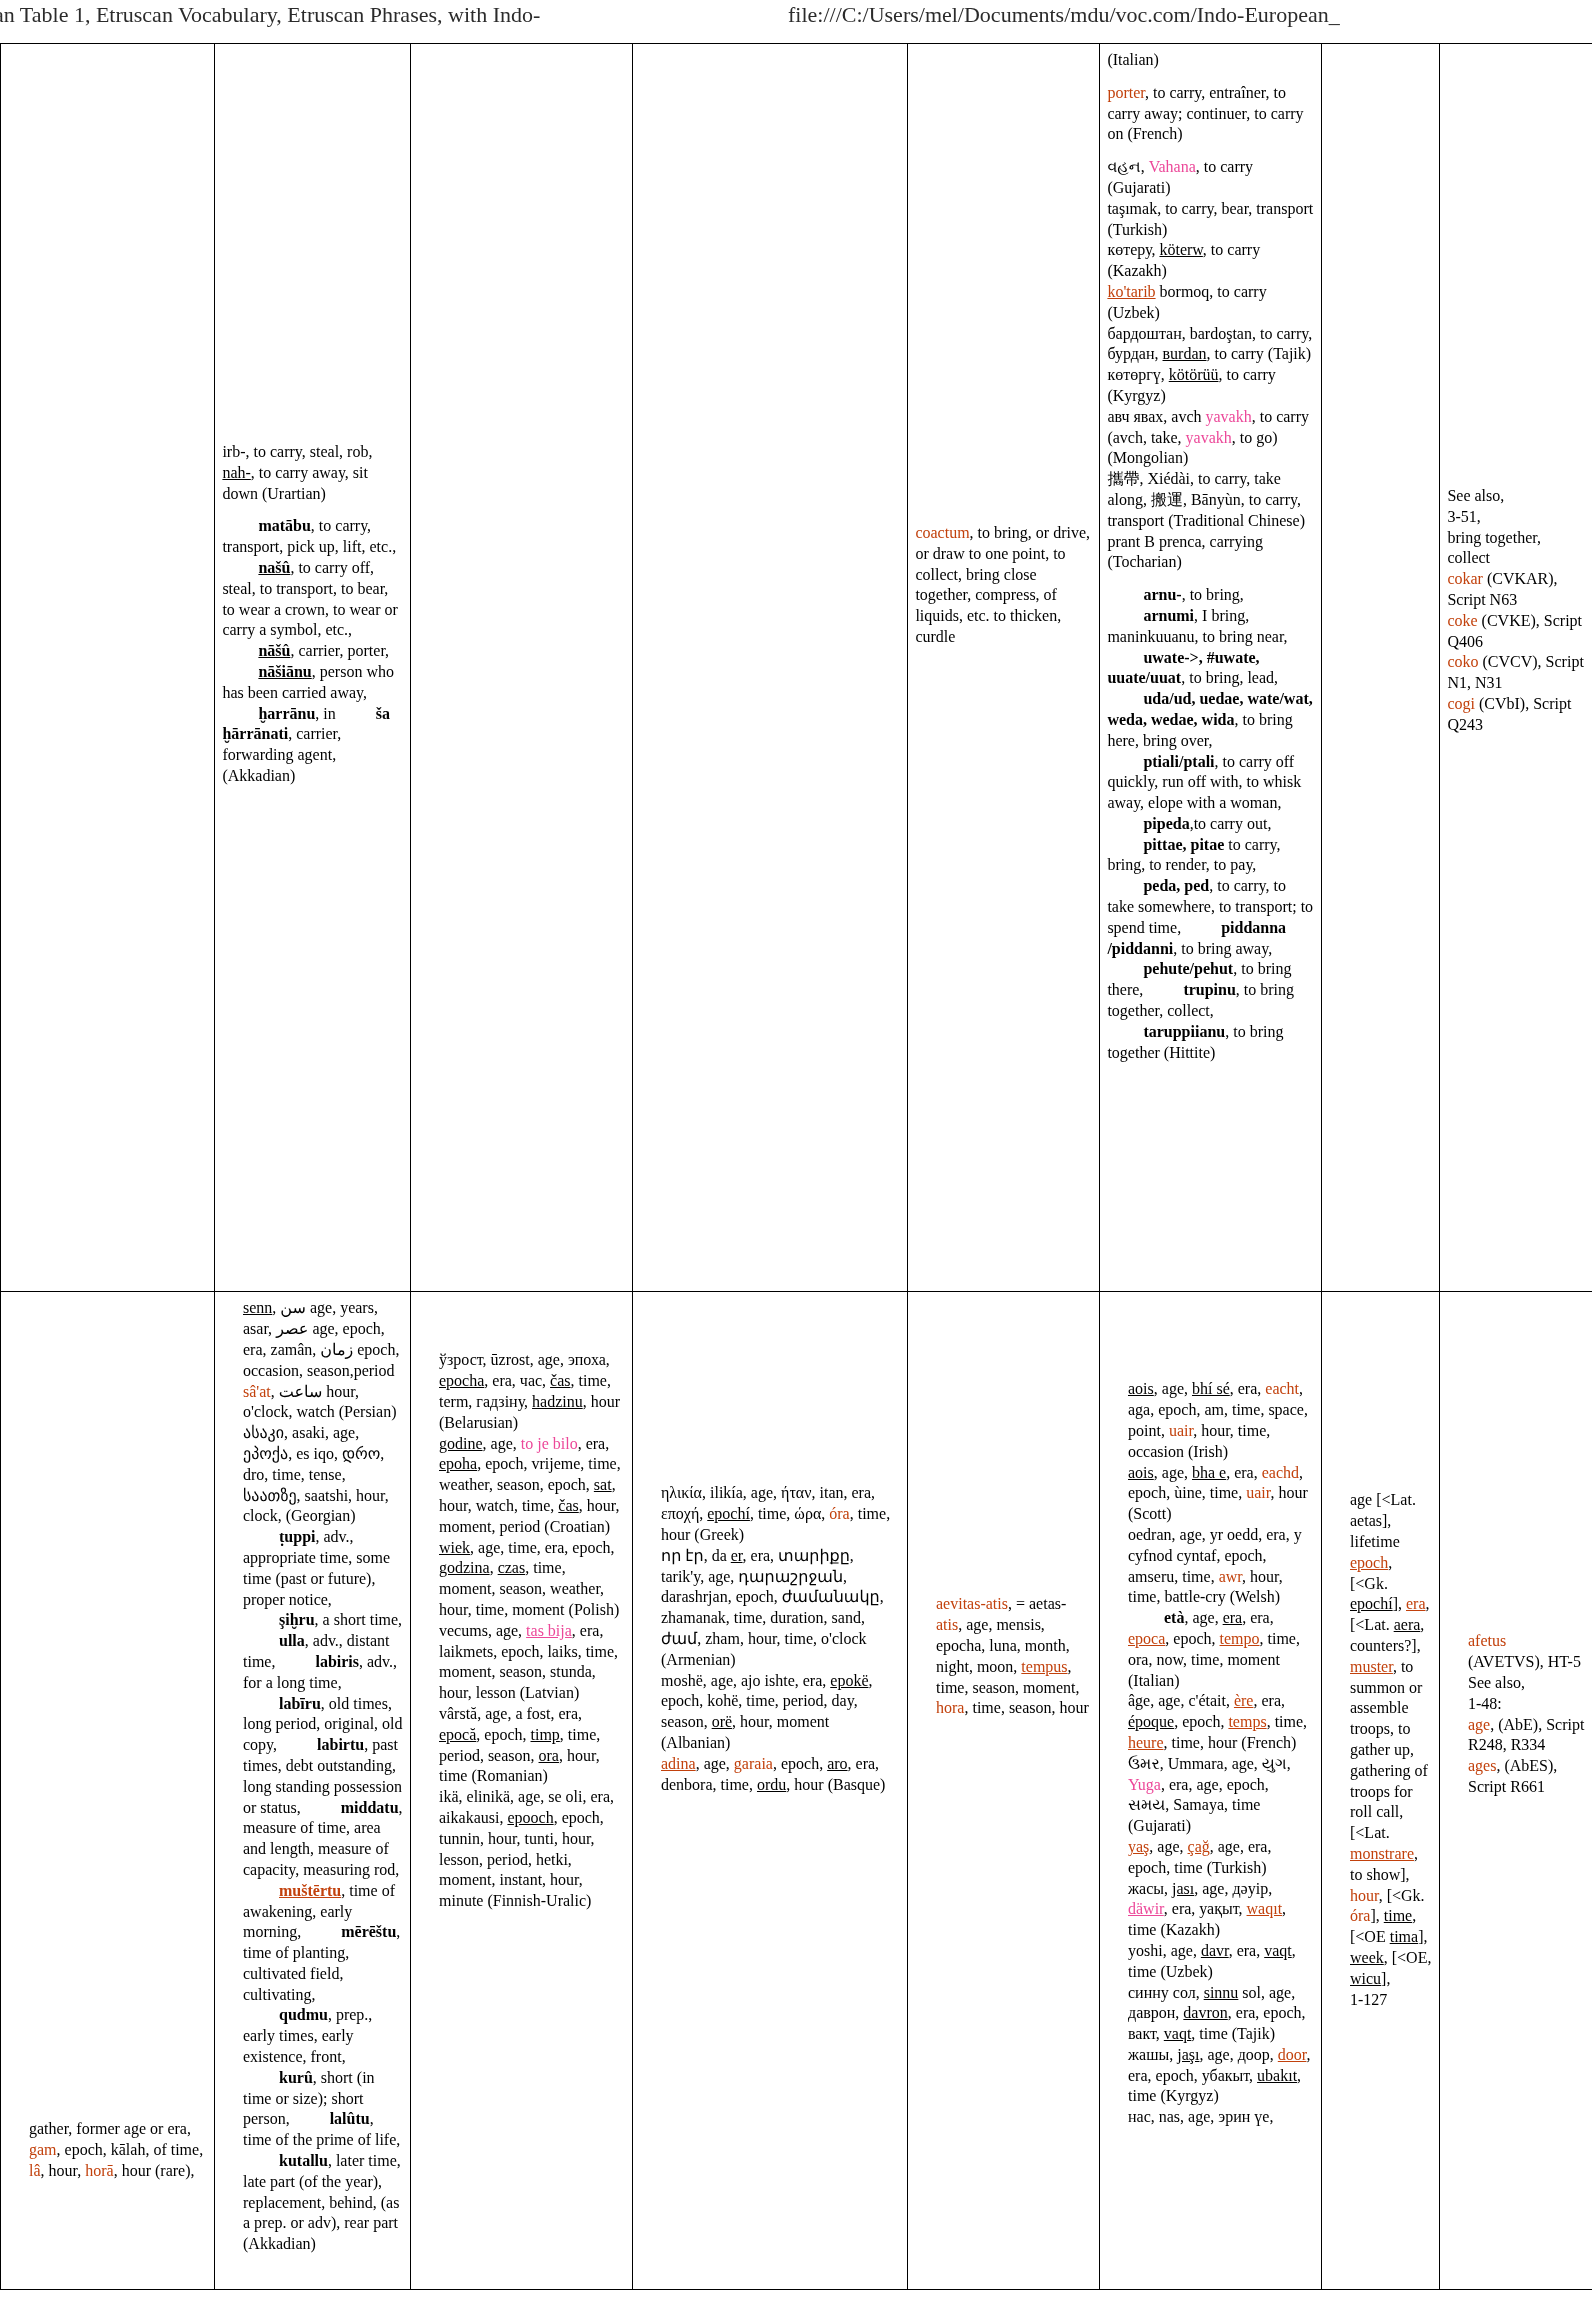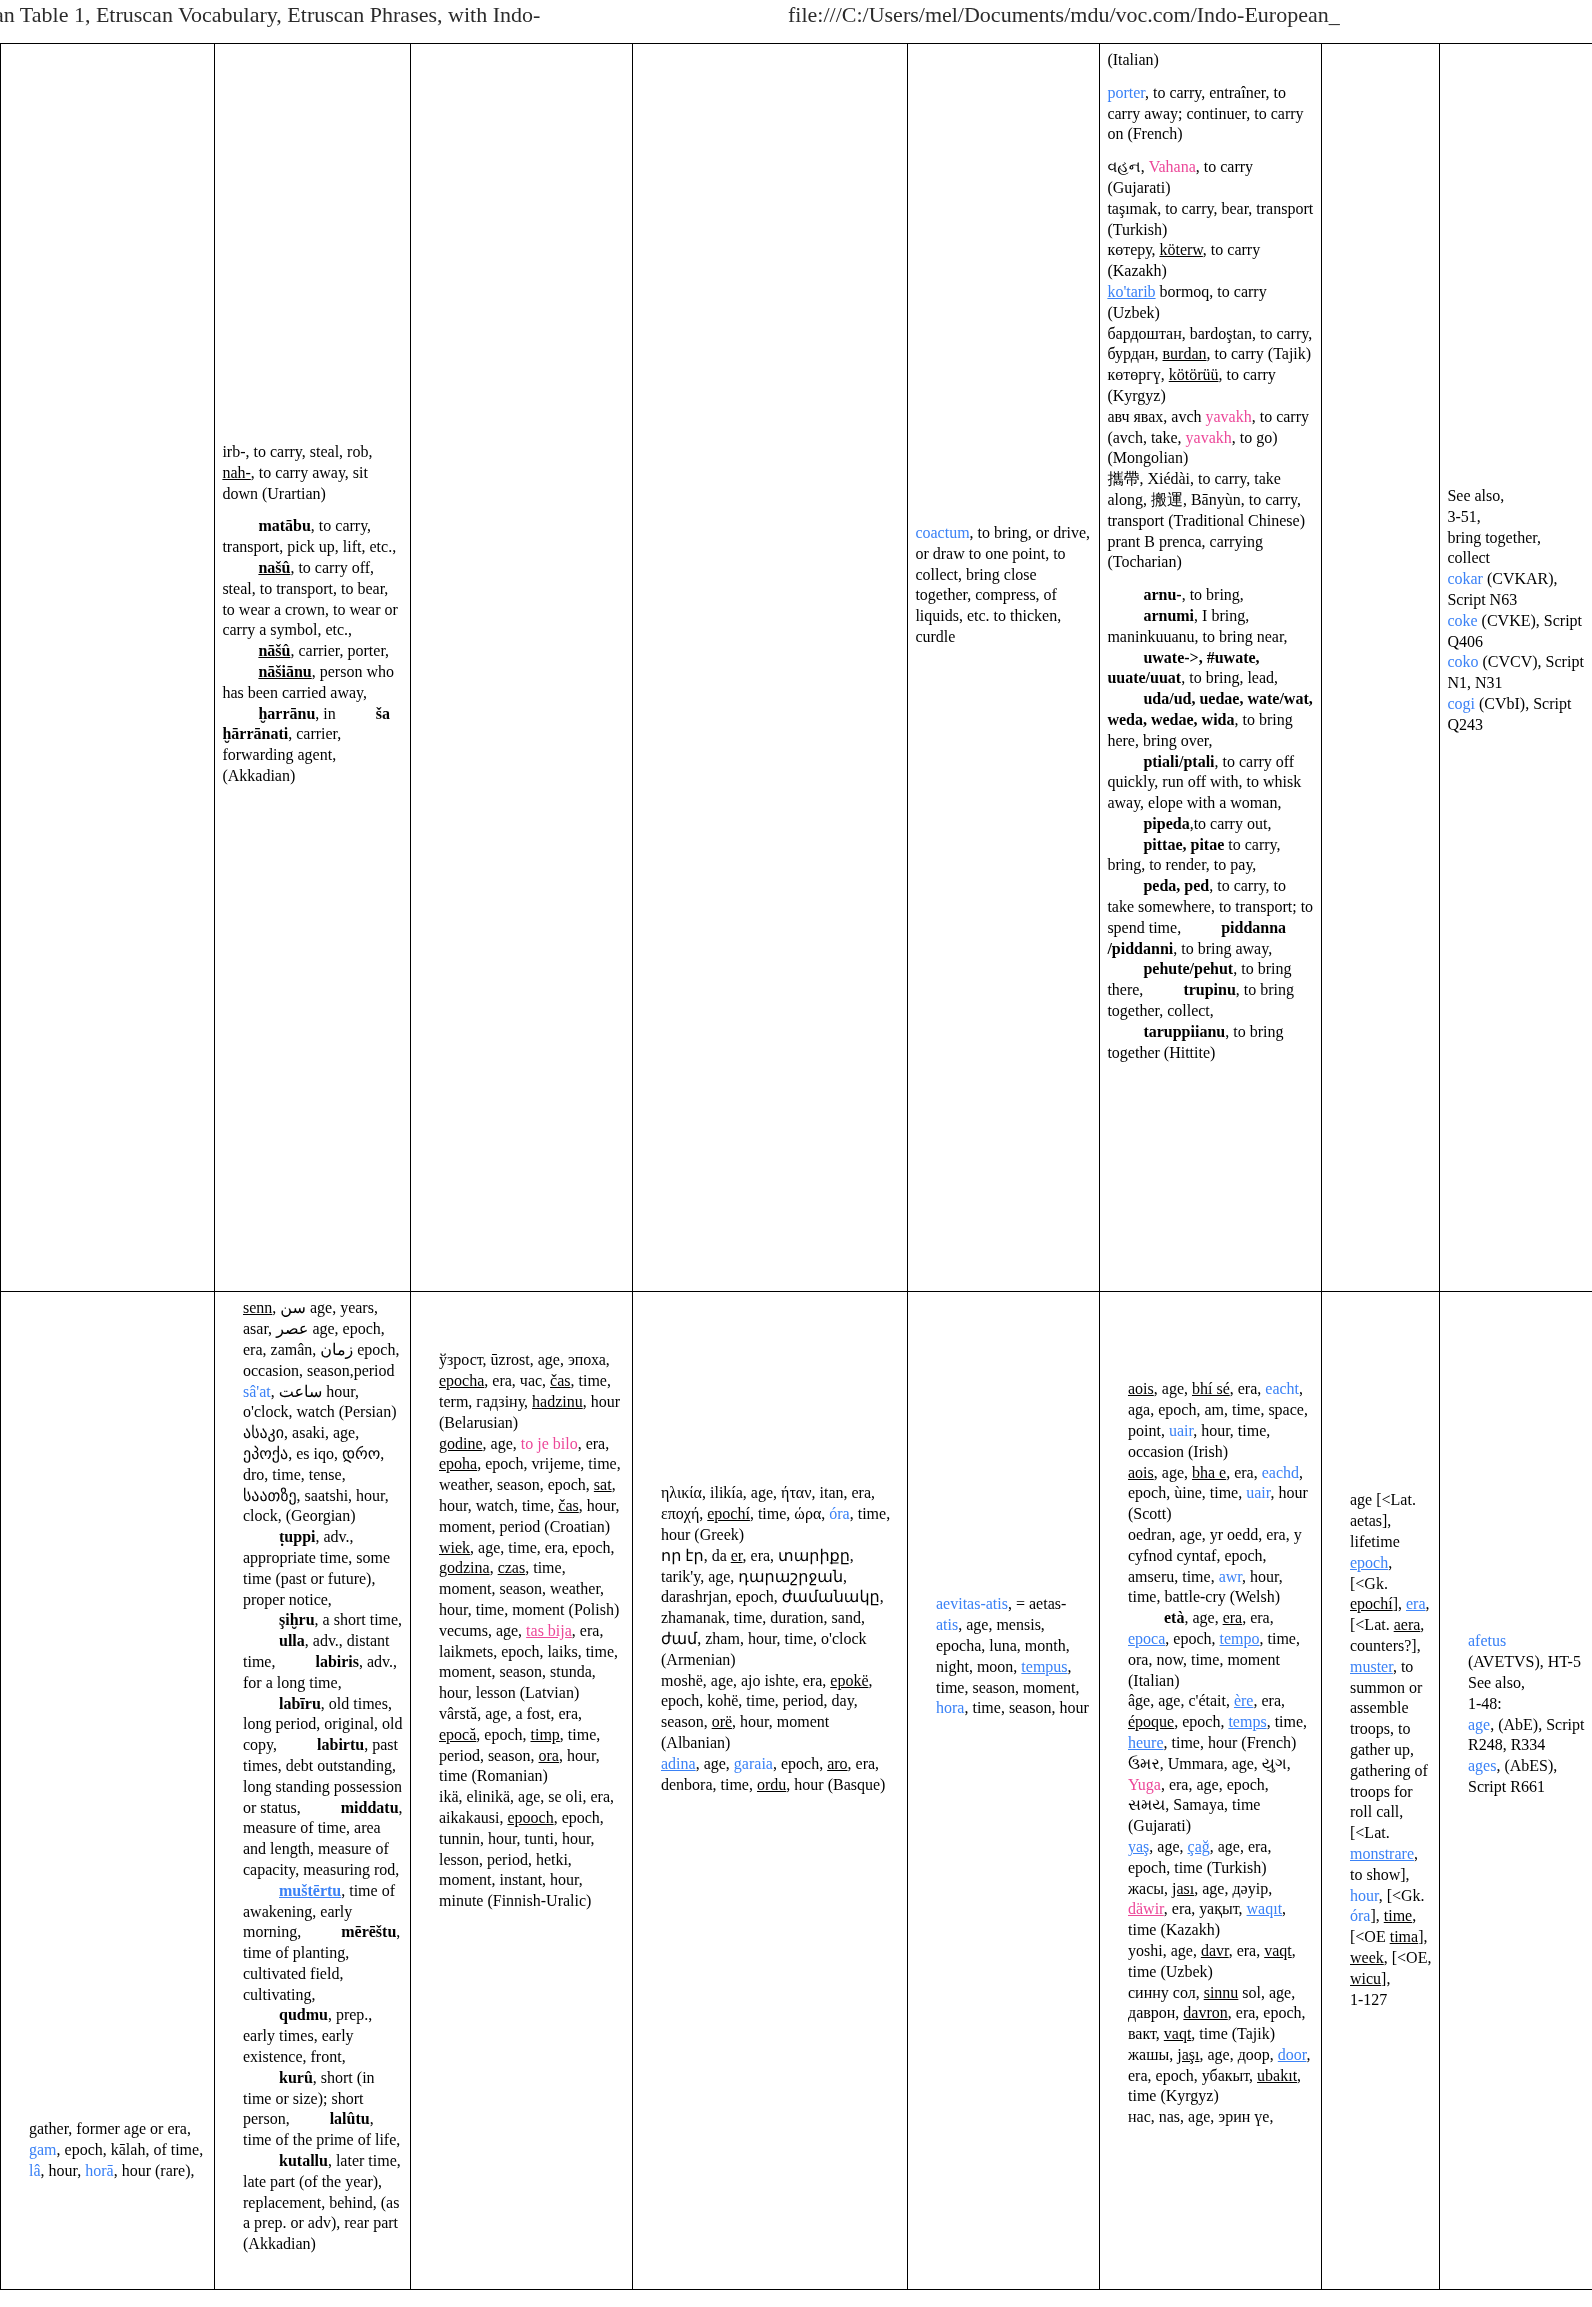--- a/index.html
+++ b/index.html
@@ -66,21 +66,21 @@
 
   
   tr.row1 td { height: 1234px; }
   tr.row2 td { height: 983px; padding-left: 28px; }
 
   td.noborder-left { border-left: none; }
   td.noborder-right { border-right: none; }
 
   .b { font-weight: bold; margin-left: 36px; }
   .u { text-decoration: underline; }
-  .red { color: #3b82f6; }
+  .red { color: #c2410c; }
   .blue { color: #ec4899; }
   p { margin: 0 0 0 0; }
   .para + .para { margin-top: 12px; }
 </style>
 </head>
 <body>
 
 <div class="page">
 
   <div class="header">

